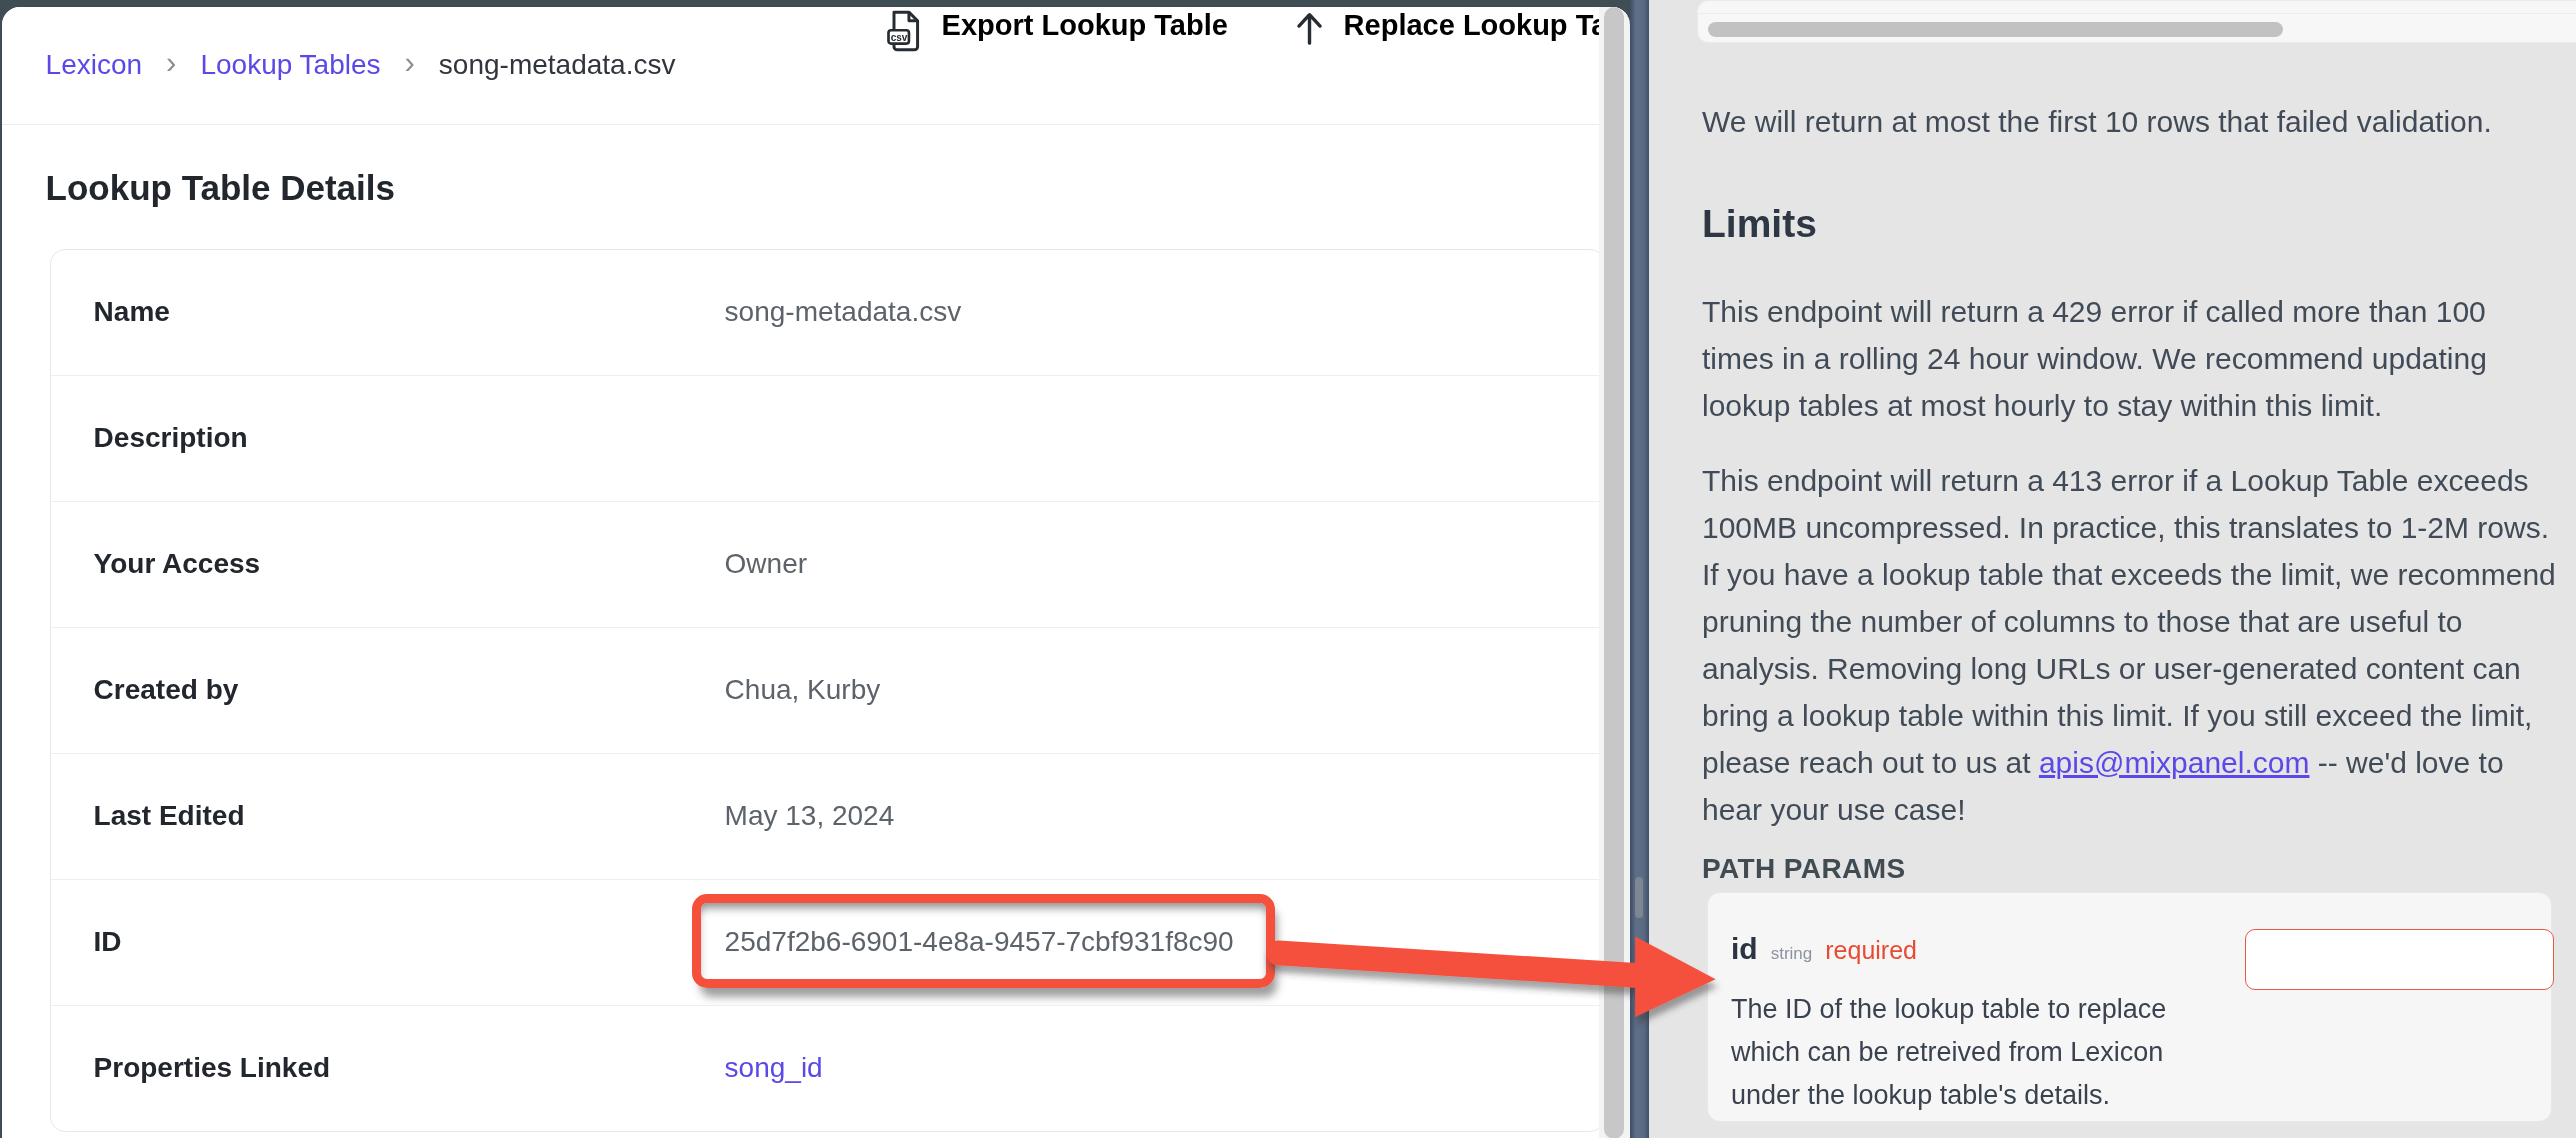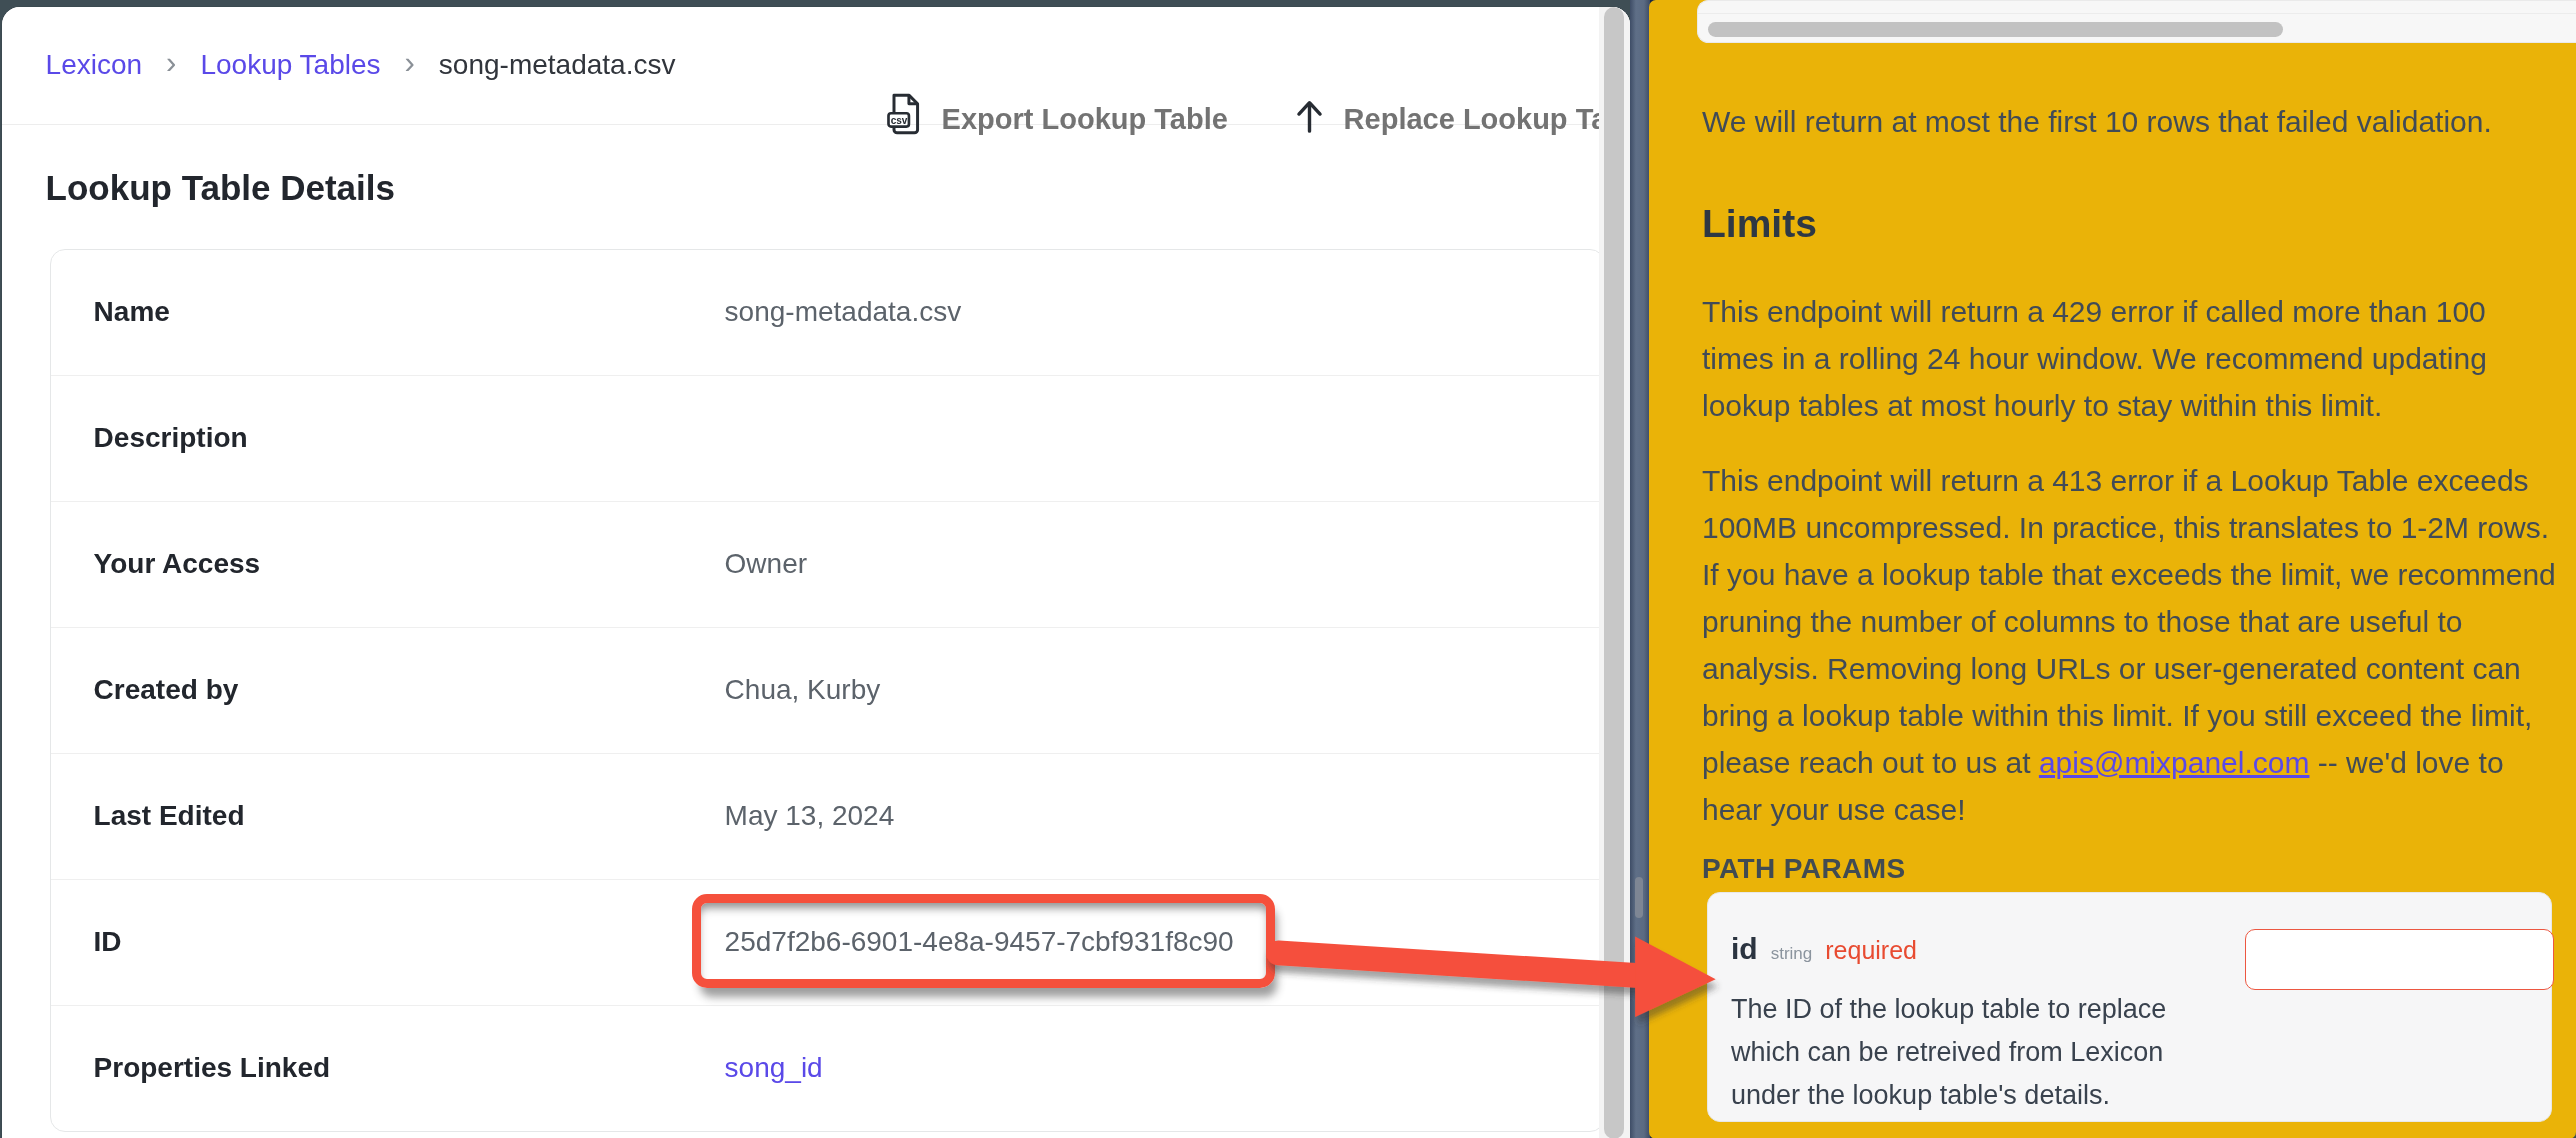--- a/index.html
+++ b/index.html
@@ -7,22 +7,22 @@
   #root{position:relative;width:2576px;height:1139px;overflow:hidden;background:#3f4e55;}
 
   
   .left-window{position:absolute;left:1.6px;top:6.6px;width:1628px;height:1132px;background:#fff;
     border-radius:18px 18px 0 0;overflow:hidden;box-shadow:0 0 0 0.8px rgba(0,0,0,.07);}
   .lw-header{position:absolute;left:0;top:0;width:100%;height:117px;border-bottom:1.6px solid #ededed;background:#fff;}
   .breadcrumb{position:absolute;left:44px;top:0;height:117px;display:flex;align-items:center;gap:24px;font-size:28px;}
   .crumb-link{color:#5a49e8;cursor:pointer;}
   .crumb-current{color:#31353c;}
   .crumb-sep{color:#8a9097;font-size:31px;transform:translateY(-1.6px);}
-  .toolbar-btn{position:absolute;top:12px;height:117px;display:flex;align-items:flex-end;gap:18px;
-    font-size:29px;font-weight:600;color:#737373;cursor:pointer;white-space:nowrap;}
+  .toolbar-btn{position:absolute;top:2px;height:117px;display:flex;align-items:flex-start;gap:18px;
+    font-size:29px;font-weight:600;color:#000000;cursor:pointer;white-space:nowrap;}
   .btn-export{left:884px;}
   .btn-replace{left:1291px;}
   .page-title{position:absolute;left:44px;top:161px;font-size:35px;font-weight:700;color:#22262d;}
 
   .details-card{position:absolute;left:48px;top:242px;width:1553px;border:1.6px solid #e5e7e8;border-radius:15px;background:#fff;}
   .detail-row{position:relative;height:125px;border-bottom:1.6px solid #efefef;}
   .detail-row:last-child{border-bottom:none;}
   .detail-label{position:absolute;left:43px;top:0;height:125px;display:flex;align-items:center;
     font-size:28px;font-weight:600;color:#22262d;}
   .detail-value{position:absolute;left:674px;top:0;height:125px;display:flex;align-items:center;
@@ -32,21 +32,21 @@
   .lw-scroll-strip{position:absolute;right:0;top:0;width:31px;height:100%;background:#f3f3f3;}
   .lw-scroll-thumb{position:absolute;left:5.8px;top:0;width:20px;height:100%;background:#c7c7c7;border-radius:10px;}
 
   
   .window-divider{position:absolute;left:1630px;top:0;width:20px;height:1139px;
     background:linear-gradient(90deg,#3e4d66 0%,#5f6f87 30%,#5a6a82 70%,#3c4b64 100%);
     border-right:5px solid #1b2843;}
   .divider-thumb{position:absolute;left:5px;top:877px;width:8.2px;height:41px;background:#7e8694;border-radius:4.1px;}
 
   
-  .right-panel{position:absolute;left:1649px;top:0;width:927px;height:1139px;background:#eab308;color:#414b57;border-radius:7px;}
+  .right-panel{position:absolute;left:1649px;top:0;width:927px;height:1139px;background:#e5e5e5;color:#414b57;}
   .rp-scroll-box{position:absolute;left:48px;top:0;width:879px;height:41px;background:#f7f7f7;
     border:0.8px solid #eaeaea;border-right:none;border-radius:11.5px 0 0 11.5px;}
   .rp-scroll-line{position:absolute;left:0;top:12.3px;width:100%;height:0;border-top:0.8px solid #ececec;}
   .rp-scroll-thumb{position:absolute;left:10px;top:21.4px;width:575px;height:15px;background:#c2c2c2;border-radius:7.4px;}
 
   .rp-text{position:absolute;left:53px;width:861px;font-size:30px;line-height:47px;color:#414b57;}
   .rp-intro{top:100px;line-height:43px;}
   .rp-heading{position:absolute;left:53px;top:202px;font-size:39px;font-weight:600;color:#2e3844;}
   .rp-p1{top:288px;}
   .rp-p2{top:457px;}

